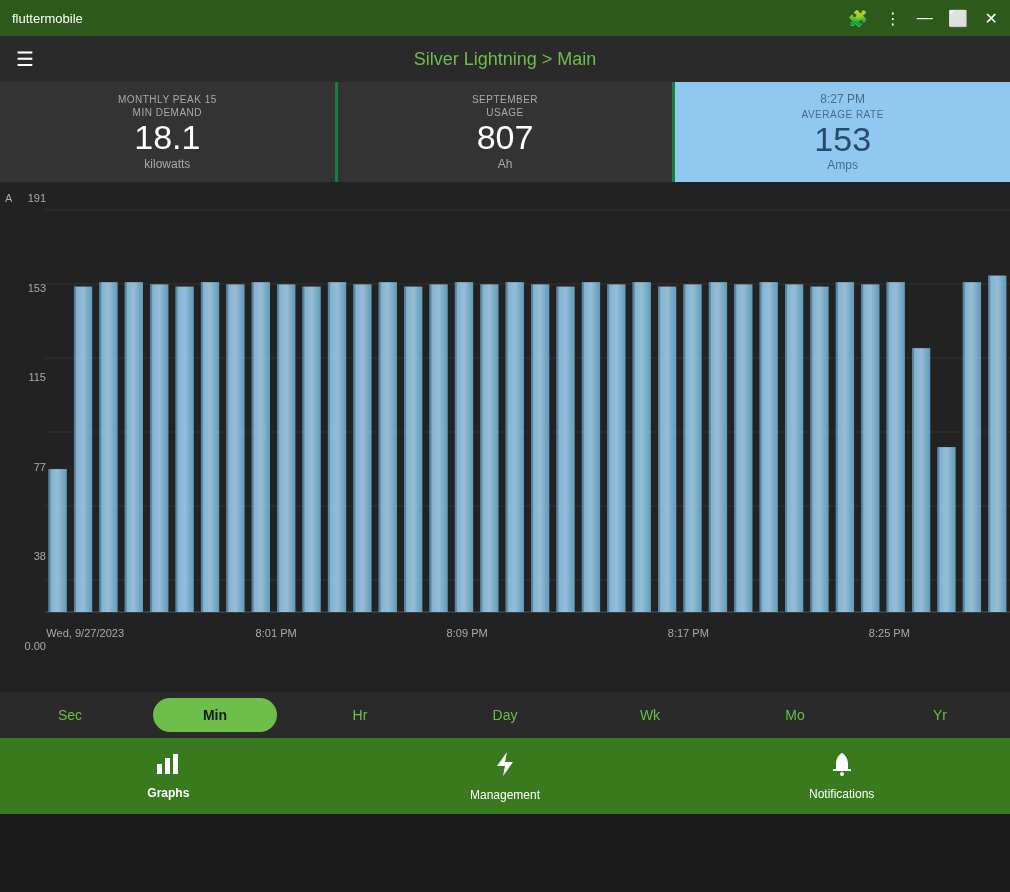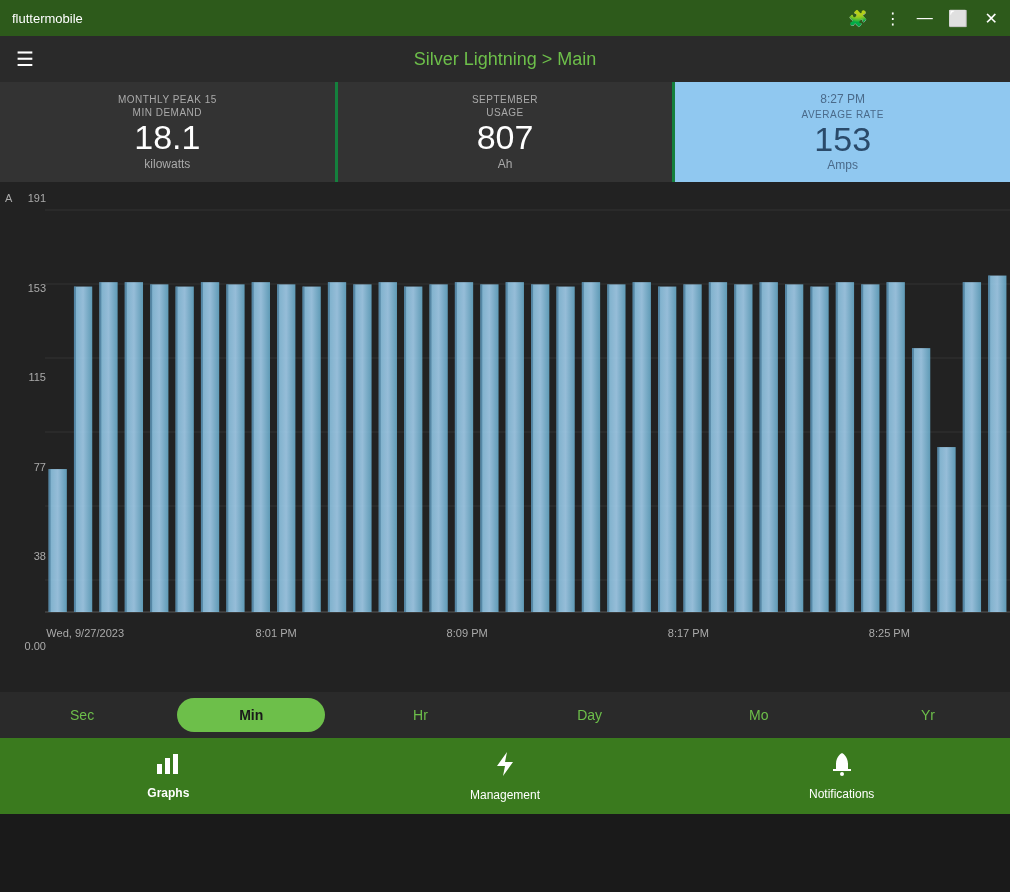--- a/index.html
+++ b/index.html
@@ -379,20 +379,23 @@
   <div class="time-tab active">
       <span>Min</span>
     </div>
   <div class="time-tab">
       <span>Hr</span>
     </div>
   <div class="time-tab">
       <span>Day</span>
     </div>
   <div class="time-tab">
+      <span>Wk</span>
+    </div>
+  <div class="time-tab">
       <span>Mo</span>
     </div>
   <div class="time-tab">
       <span>Yr</span>
     </div>
 </div>
 
 <div class="bottom-nav">
   <div class="nav-item active">
     <span class="nav-icon">

